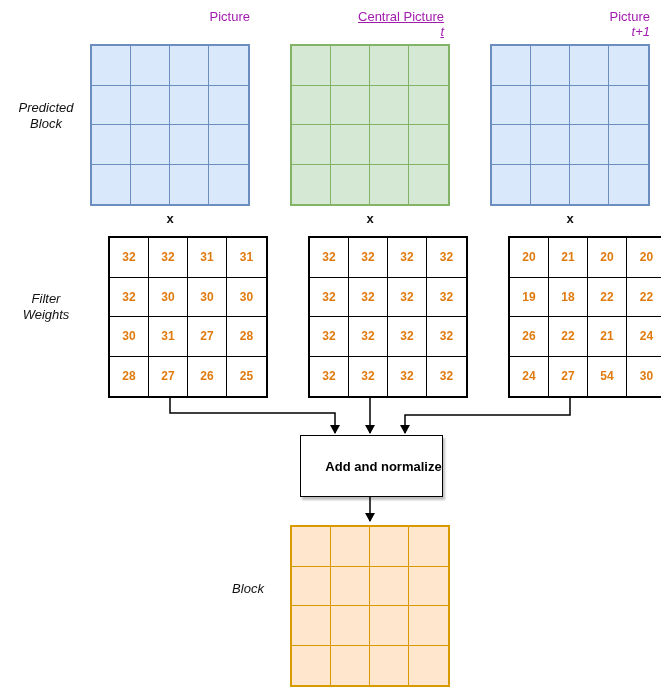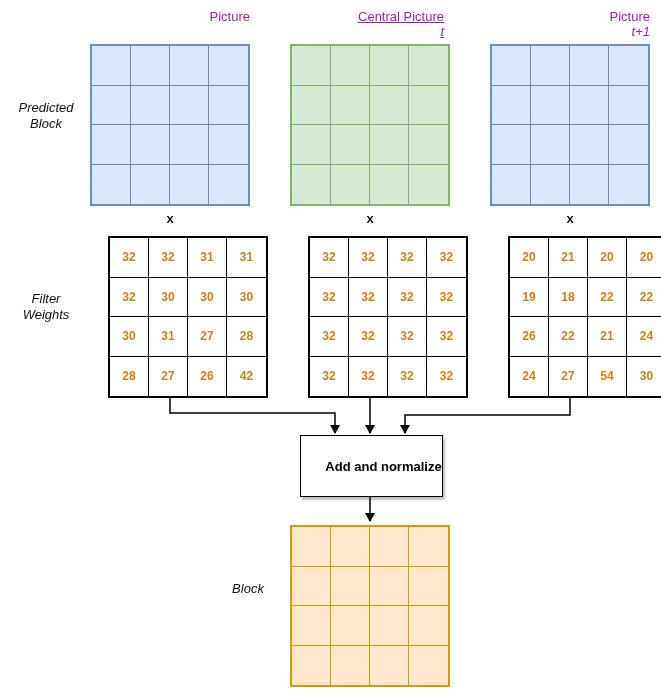--- a/index.html
+++ b/index.html
@@ -173,21 +173,21 @@
       <div class="cell">30</div>
       <div class="cell">30</div>
       <div class="cell">30</div>
       <div class="cell">30</div>
       <div class="cell">31</div>
       <div class="cell">27</div>
       <div class="cell">28</div>
       <div class="cell">28</div>
       <div class="cell">27</div>
       <div class="cell">26</div>
-      <div class="cell">42</div>
+      <div class="cell">25</div>
     </div>
   <div class="grid g-weights flt-row gx1">
       <div class="cell">32</div>
       <div class="cell">32</div>
       <div class="cell">32</div>
       <div class="cell">32</div>
       <div class="cell">32</div>
       <div class="cell">32</div>
       <div class="cell">32</div>
       <div class="cell">32</div>

